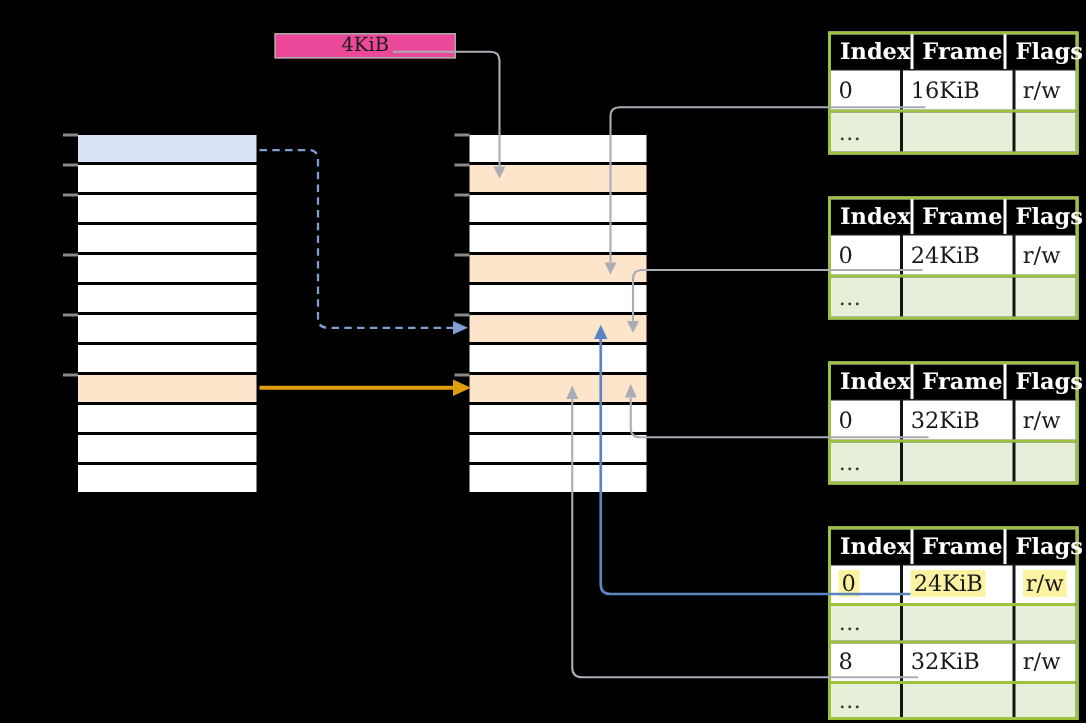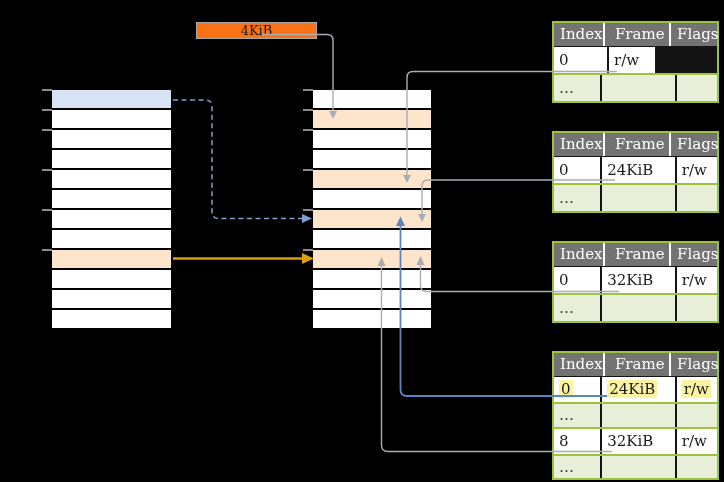--- a/index.html
+++ b/index.html
@@ -1,40 +1,40 @@
 <!DOCTYPE html>
 <html><head>
 <meta charset="utf-8">
 <style>
   html,body{margin:0;padding:0;background:#000;}
   .canvas{position:relative;width:724px;height:482px;background:#000;overflow:hidden;
           font-family:"DejaVu Serif","Liberation Serif",serif;}
 
   
-  .size-label{position:absolute;left:196px;top:22px;width:119px;height:15px;
-    background:#f97316;border:1px solid #a9a9a9;display:flex;align-items:center;
+  .size-label{position:absolute;left:183px;top:22px;width:119px;height:15px;
+    background:#ec4899;border:1px solid #a9a9a9;display:flex;align-items:center;
     justify-content:center;font-size:13px;color:#1a1a1a;}
 
   
   .memcol{position:absolute;top:90px;height:238px;display:grid;
     grid-template-rows:repeat(12,1fr);row-gap:1.6px;}
   .memcol.left{left:52px;width:119px;}
   .memcol.mid{left:313px;width:118px;}
   .r{background:#ffffff;}
   .r.b{background:#d7e3f5;}
   .r.o{background:#fde5cb;}
 
   .tick{position:absolute;width:10px;height:2px;background:#8a8a8a;}
 
   
   .ptable{position:absolute;left:552px;width:163px;border:2px solid #9dc33c;
     background:#fff;font-size:15px;}
   .thead{display:flex;gap:2px;background:#ffffff;}
-  .th{background:#737373;color:#fff;font-weight:normal;height:23px;line-height:23px;
-    padding-left:6px;box-sizing:border-box;text-align:center;}
+  .th{background:#000000;color:#fff;font-weight:bold;height:23px;line-height:23px;
+    padding-left:6px;box-sizing:border-box;}
   .trow{display:flex;gap:2px;background:#141414;border-top:2px solid #9dc33c;}
   .trow.first{border-top:1px solid #141414;}
   .td{background:#ffffff;height:26px;line-height:26px;padding-left:5px;
     box-sizing:border-box;color:#1a1a1a;overflow:hidden;}
   .trow.alt .td{background:#e7efd8;color:#3c3c3c;}
   .c1{width:53px;}.c2{width:84px;}.c3{width:46px;}
   .h25{height:25px;line-height:25px;}
   .h23{height:23px;line-height:23px;}
   .h22{height:22px;line-height:22px;}
   .hl{background:#fbf3a2;padding:0 2px;}
@@ -93,20 +93,21 @@
   <div class="tick" style="left:303px;top:249px"></div>
 
   <div class="ptable" style="top:21px">
     <div class="thead">
       <div class="th c1">Index</div>
       <div class="th c2">Frame</div>
       <div class="th c3">Flags</div>
     </div>
     <div class="trow first">
       <div class="td c1">0</div>
+      <div class="td c2">16KiB</div>
       <div class="td c3">r/w</div>
     </div>
     <div class="trow alt">
       <div class="td c1">…</div>
       <div class="td c2"></div>
       <div class="td c3"></div>
     </div>
   </div>
 
   <div class="ptable" style="top:131px">

